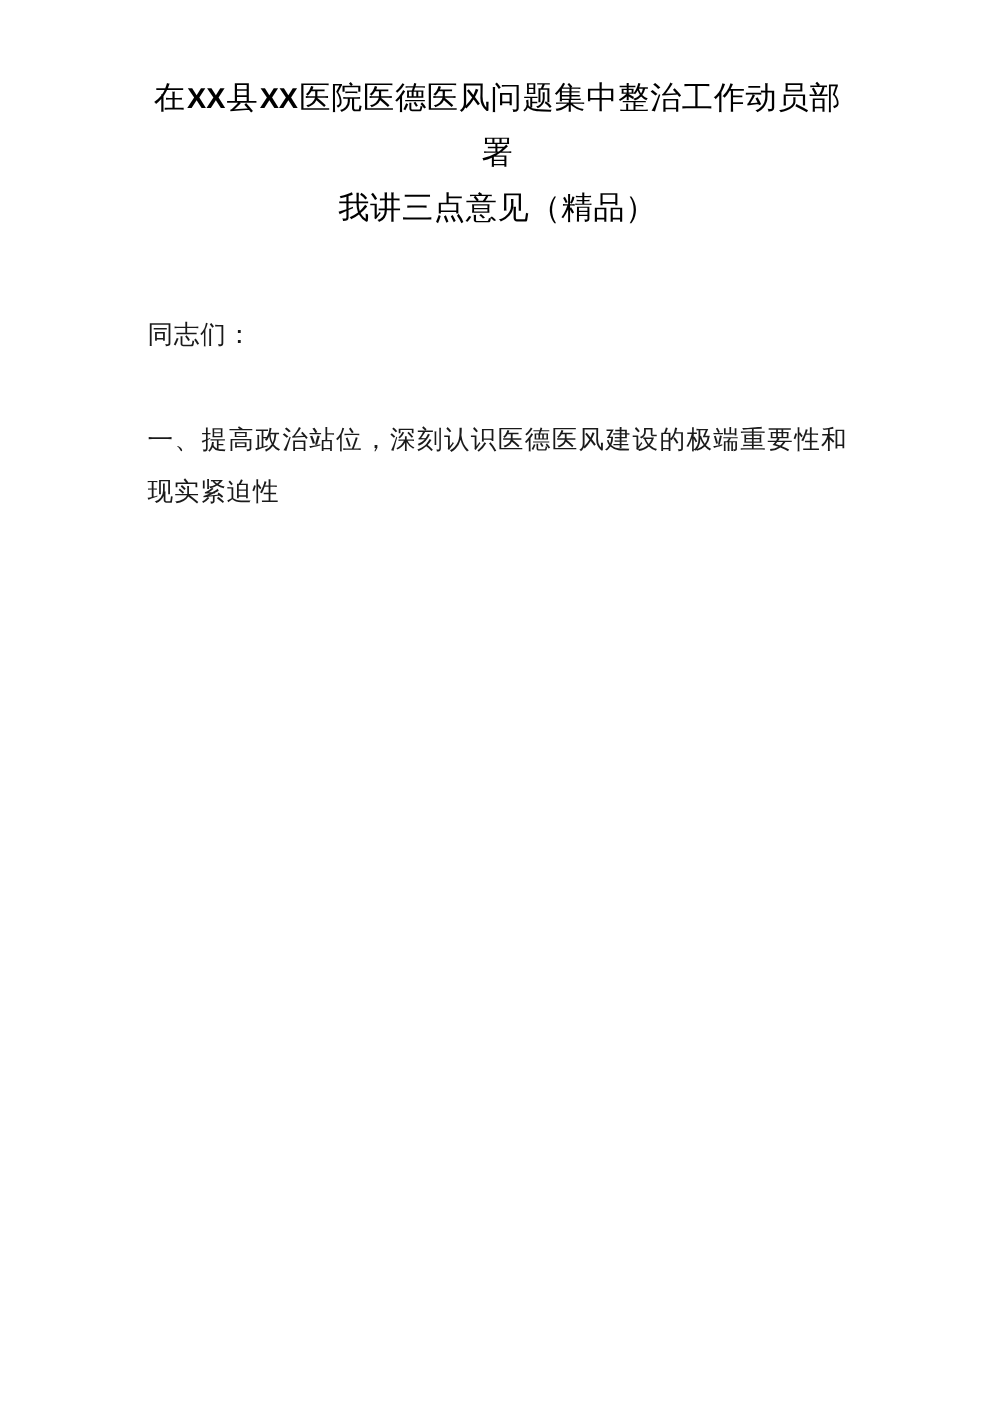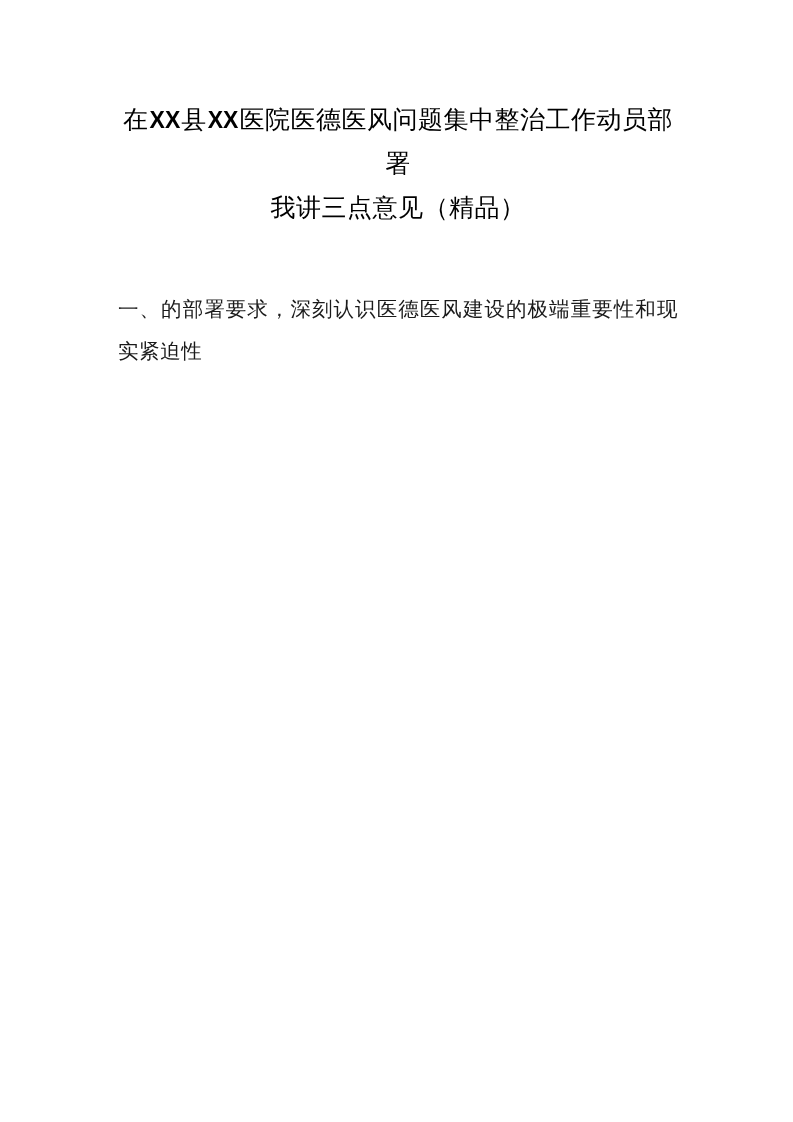--- a/index.html
+++ b/index.html
@@ -24,21 +24,21 @@
     width: 560px;
   }
   
   .doc-title {
     font-family: "DejaVu Serif", "Liberation Serif", serif;
     font-size: 25px;
     line-height: 44px;
     color: #000000;
     text-align: center;
     margin: 0;
-    padding-top: 98px;
+    padding-top: 56px;
     letter-spacing: 0.5px;
     font-weight: 400;
   }
   .doc-title .line {
     display: block;
   }
   .doc-title .ln2 {
     text-align: center;
   }
   
@@ -83,20 +83,21 @@
 <div class="page">
   <div class="content">
 
     <h1 class="doc-title">
       <span class="line ln1">在<span class="lat">XX</span>县<span class="lat">XX</span>医院医德医风问题集中整治工作动员部署</span>
       <span class="line ln2">我讲三点意见（精品）</span>
     </h1>
 
     <div class="body-block">
 
+      <p class="para salutation">同志们：</p>
 
 
-      <p class="para heading-para">一、的部署要求，深刻认识医德医风建设的极端重要性和现实紧迫性</p>
+      <p class="para heading-para">一、提高政治站位，深刻认识医德医风建设的极端重要性和现实紧迫性</p>
 
 
     </div>
   </div>
 </div>
 
 </body></html>

